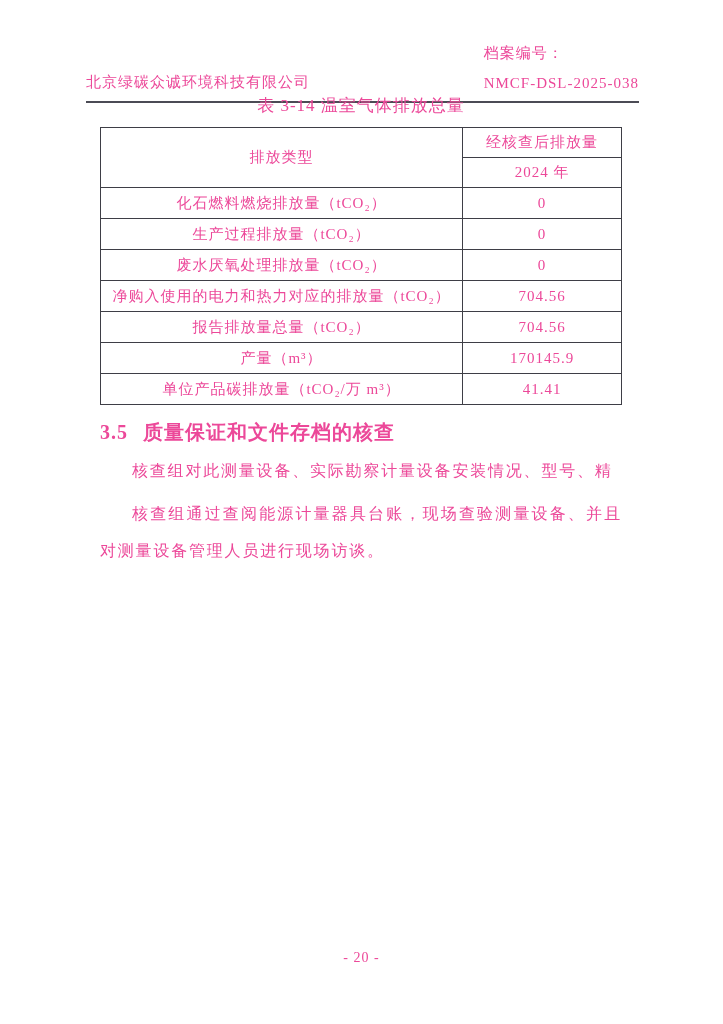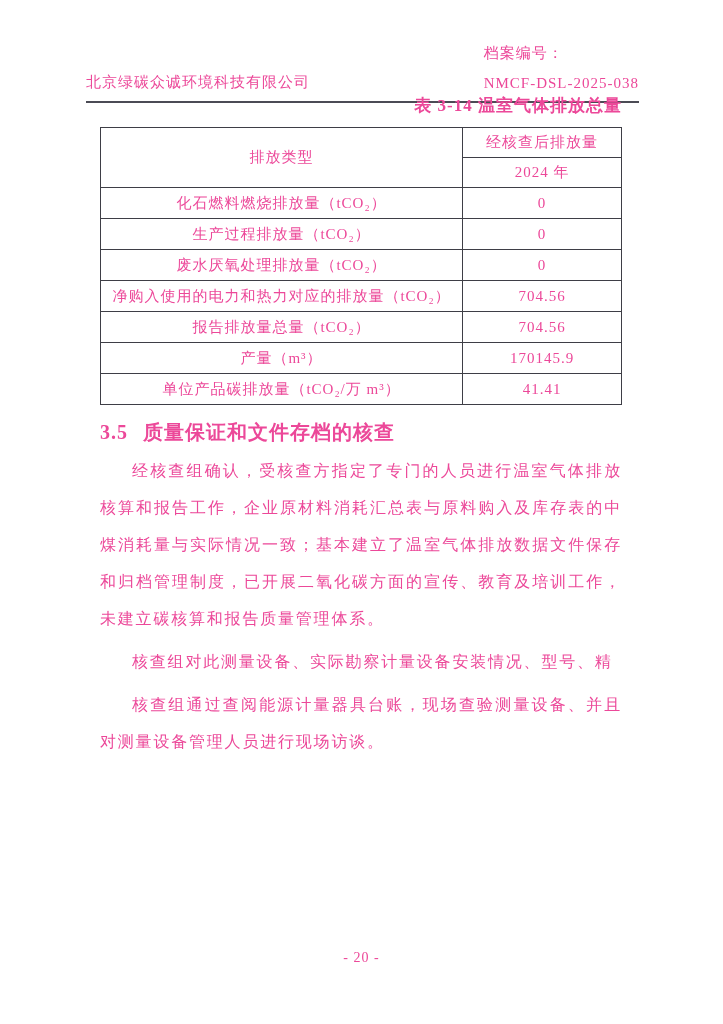--- a/index.html
+++ b/index.html
@@ -25,22 +25,22 @@
     font-size: 15px;
     letter-spacing: 1px;
   }
   .doc-header .hdr-right { display: flex; gap: 12px; flex-direction: column; }
   
   .content {
     position: absolute;
     top: 86px; left: 100px; right: 101px;
   }
   .table-title {
-    text-align: right;
-    font-weight: bold;
+    text-align: center;
+    font-weight: normal;
     font-size: 17px;
     letter-spacing: 1px;
     margin: 8px 0 10px;
   }
   table.emissions {
     width: 100%;
     border-collapse: collapse;
     table-layout: fixed;
   }
   table.emissions td {
@@ -146,21 +146,20 @@
           <td>41.41</td>
         </tr>
       </tbody>
     </table>
 
     <div class="body-text">
 
       <div class="sec-h2">
         <span class="sec-num">3.5</span><span>质量保证和文件存档的核查</span>
       </div>
-      <p class="para">经核查组确认，受核查方指定了专门的人员进行温室气体排放核算和报告工作，企业原材料消耗汇总表与原料购入及库存表的中煤消耗量与实际情况一致；基本建立了温室气体排放数据文件保存和归档管理制度，已开展二氧化碳方面的宣传、教育及培训工作，未建立碳核算和报告质量管理体系。</p>
 
 
 
       <p class="para">核查组对此测量设备、实际勘察计量设备安装情况、型号、精</p>
       <p class="para">核查组通过查阅能源计量器具台账，现场查验测量设备、并且对测量设备管理人员进行现场访谈。</p>
 
     </div>
   </div>
 
   <div class="doc-footer">- 20 -</div>

